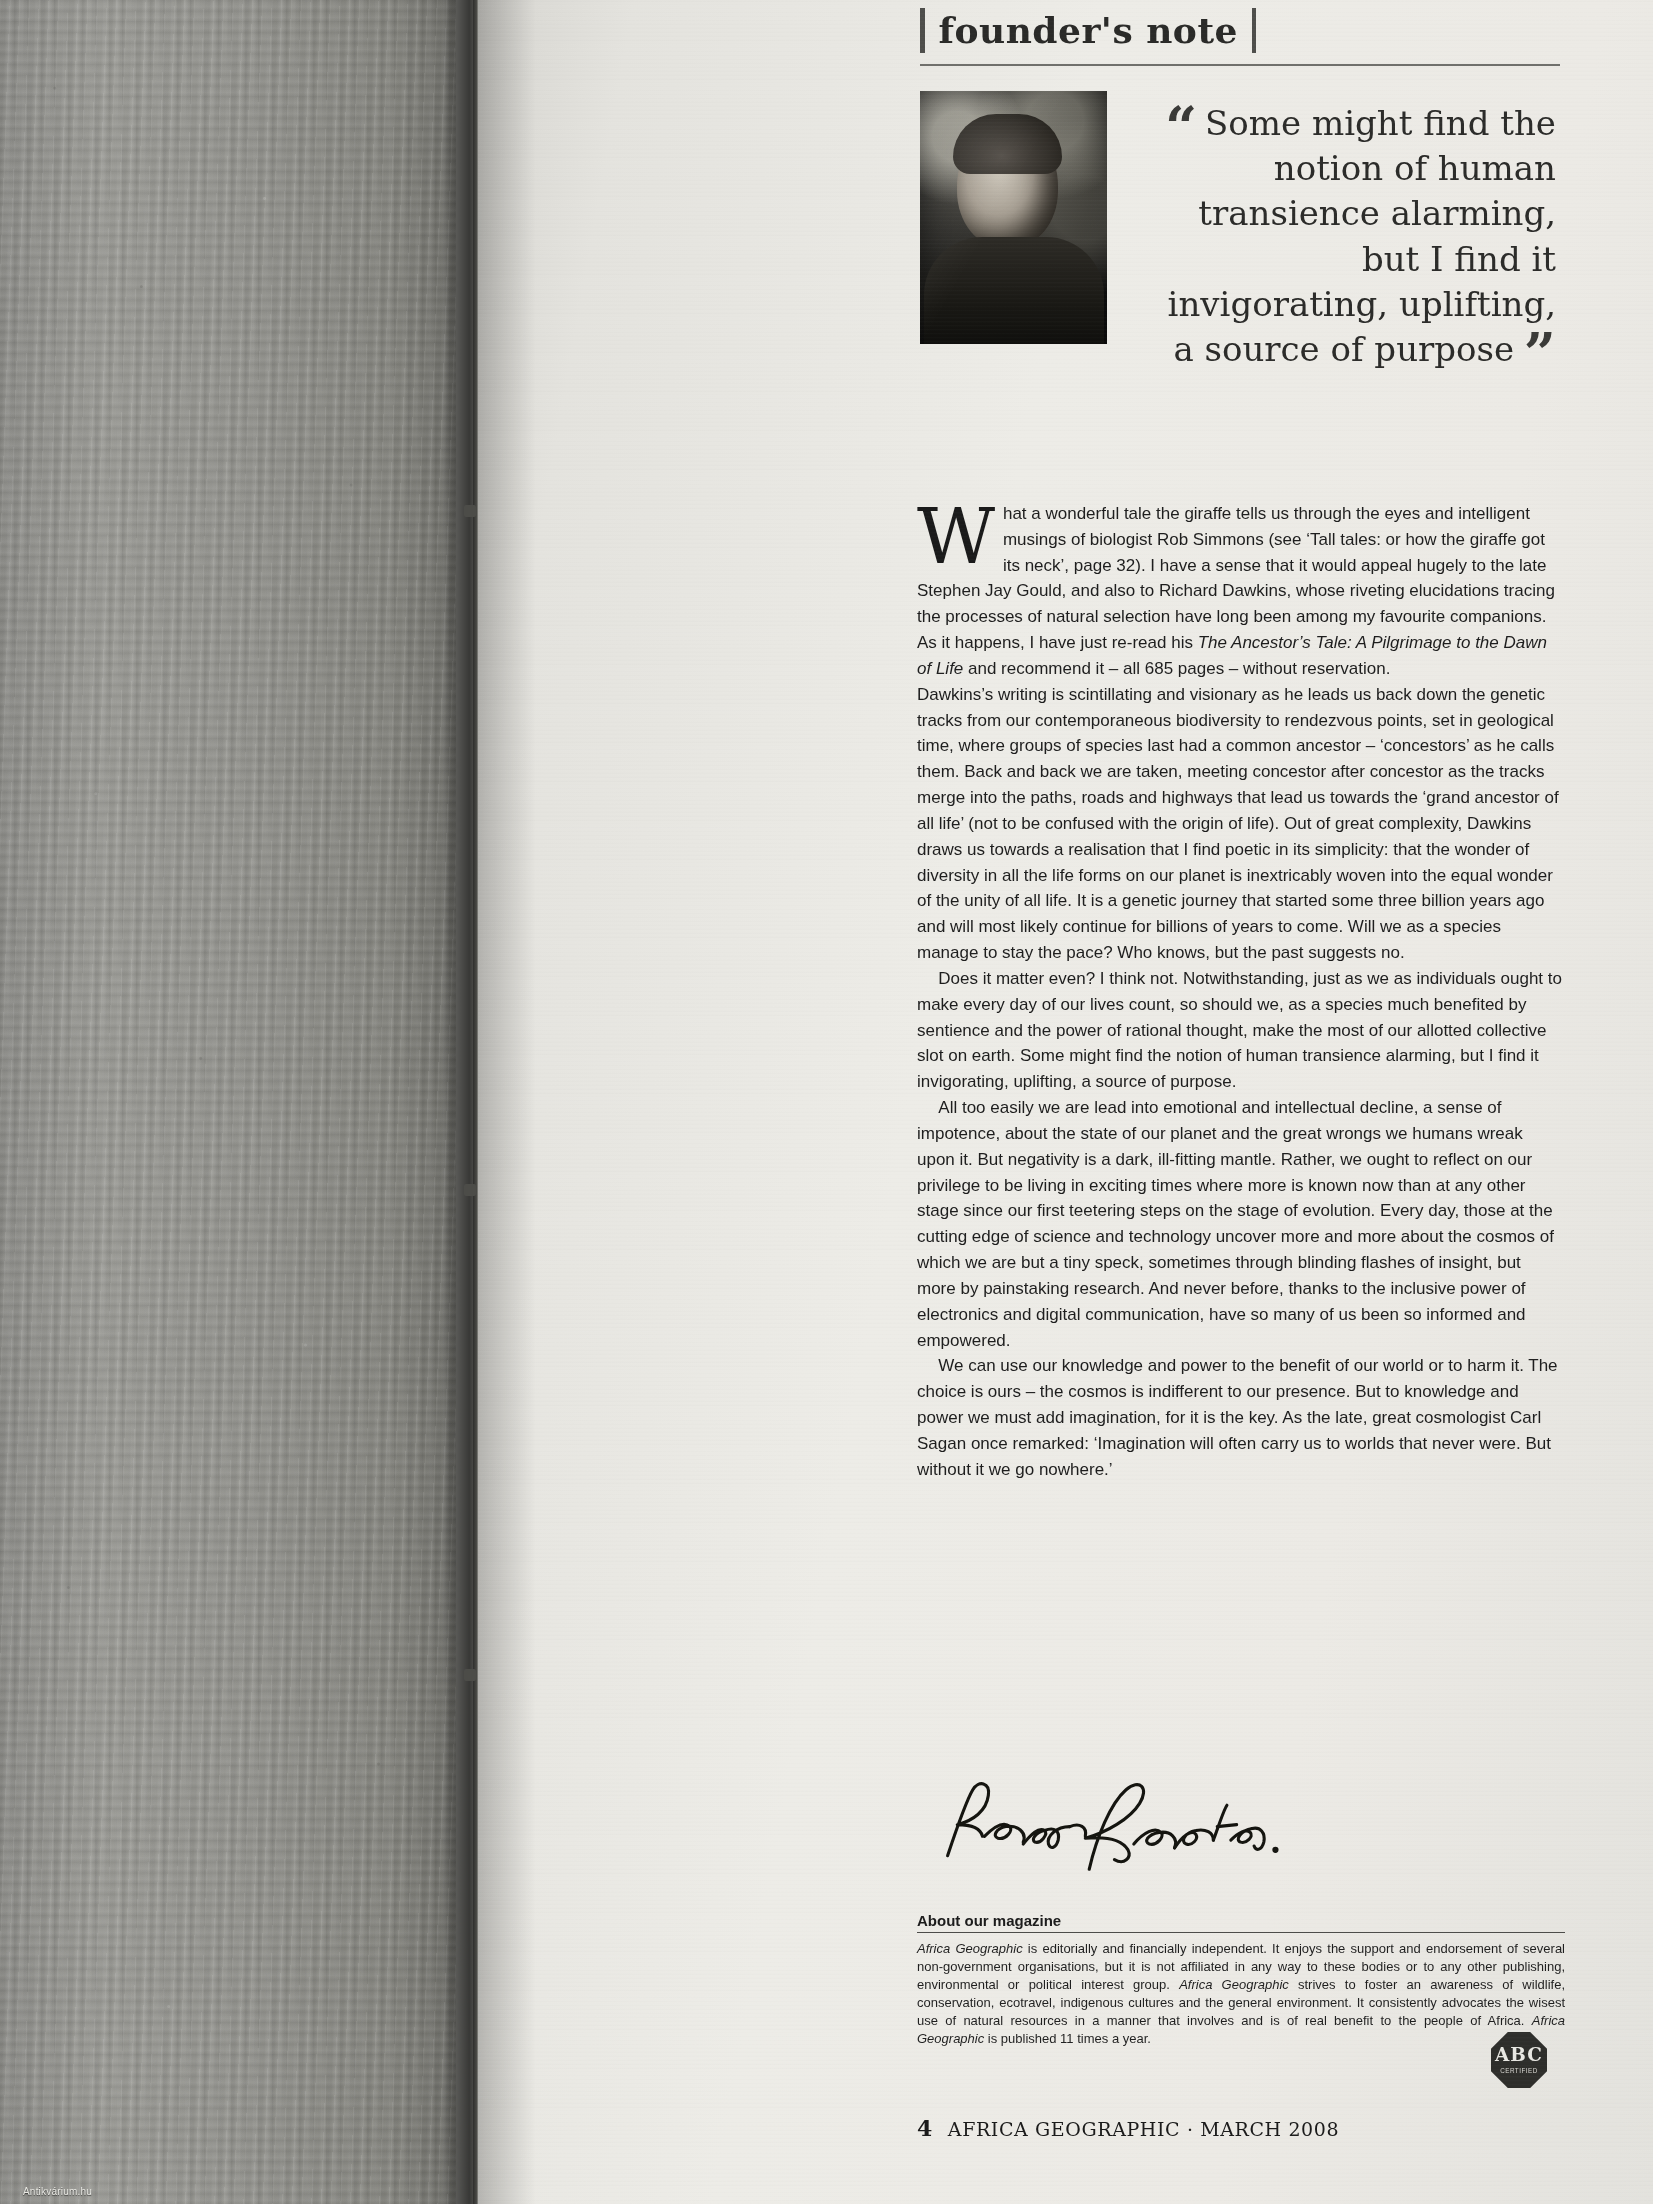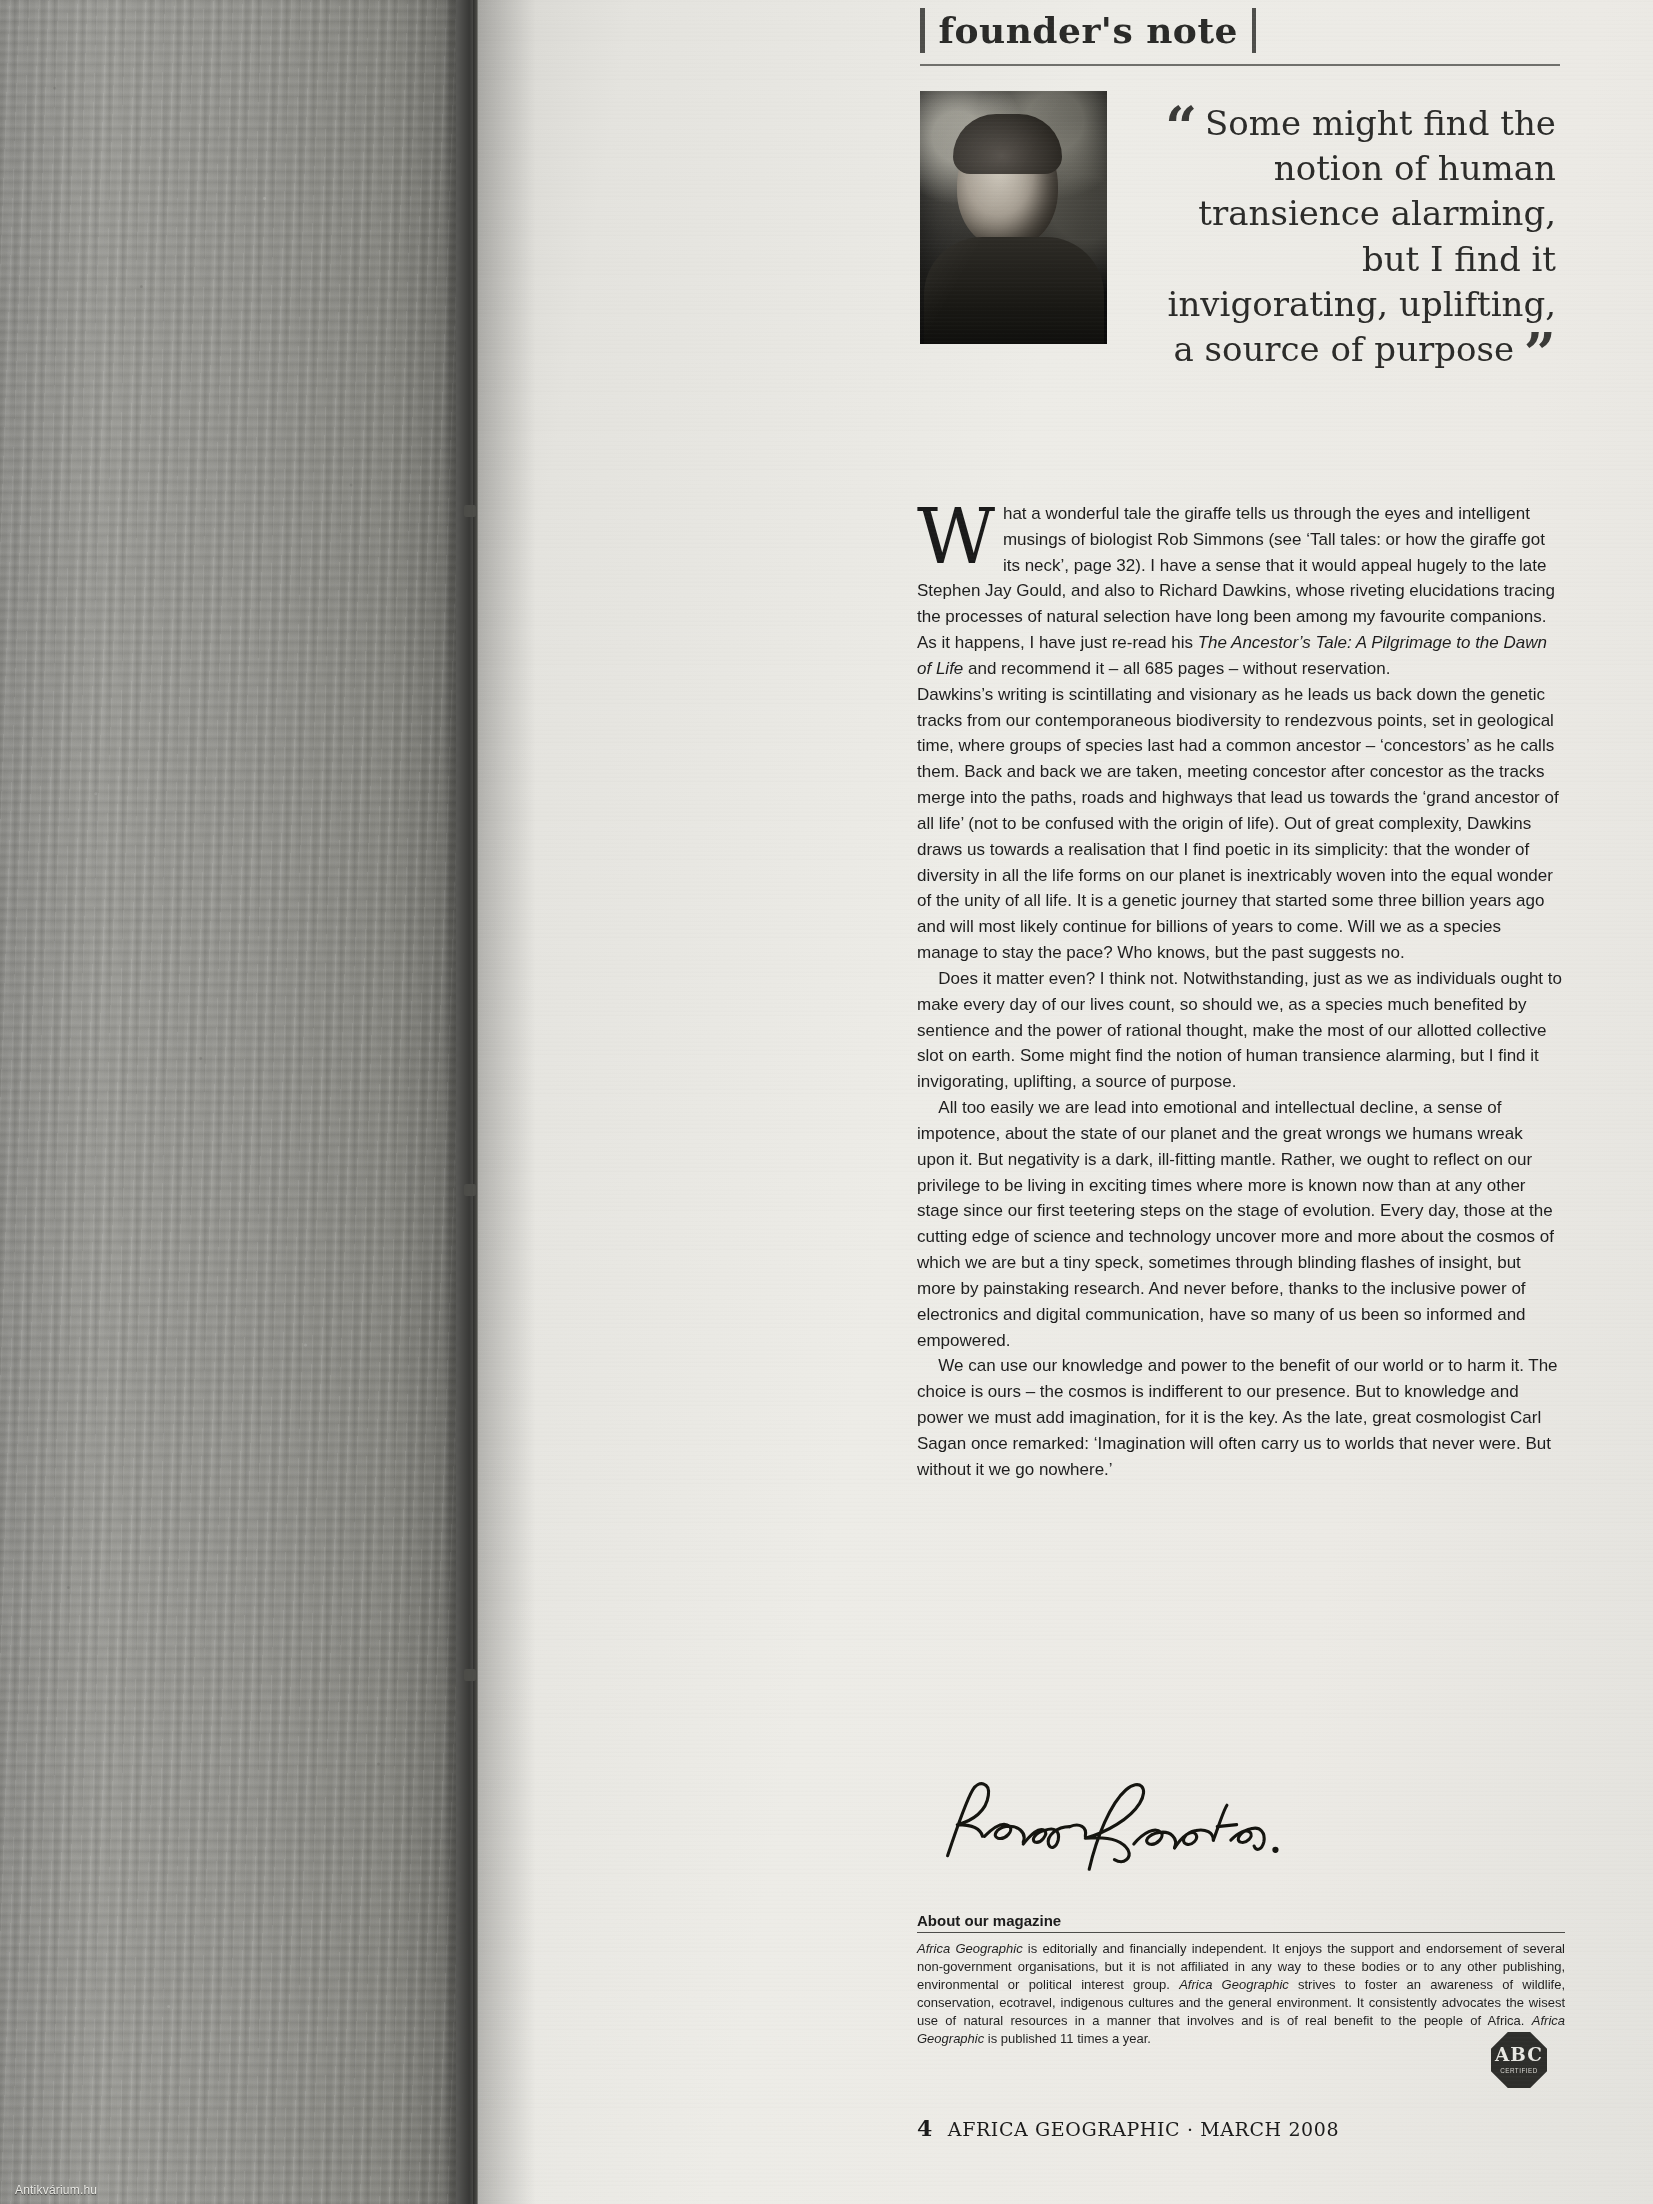--- a/index.html
+++ b/index.html
@@ -80,22 +80,22 @@
   .spine-nub {
     position: absolute;
     left: 464px;
     width: 11.6px; height: 11.6px;
     background: #4c4c48;
     border-radius: 1.9px;
   }
 
   .watermark {
     position: absolute;
-    left: 15px; bottom: 7.8px;
-    font-size: 12px;
+    left: 23px; bottom: 7.8px;
+    font-size: 10px;
     color: #e9e9e4;
     text-shadow: 0 1px 1px rgba(0,0,0,.55);
     letter-spacing: 0.2px;
   }
 
   
   .page {
     position: absolute;
     left: 478px; top: 0;
     width: 1175px; height: 2205px;

